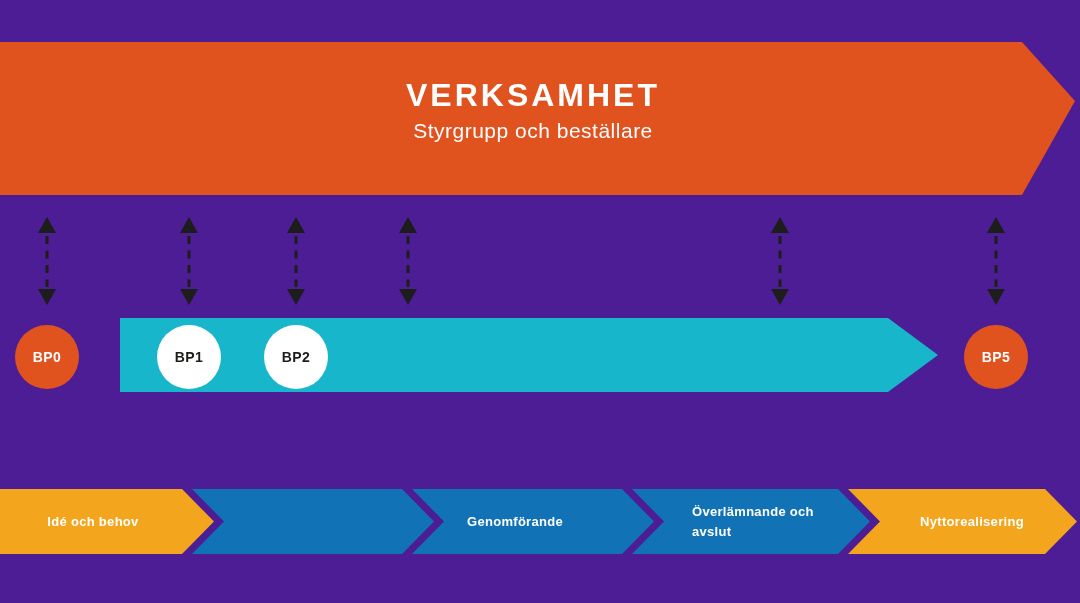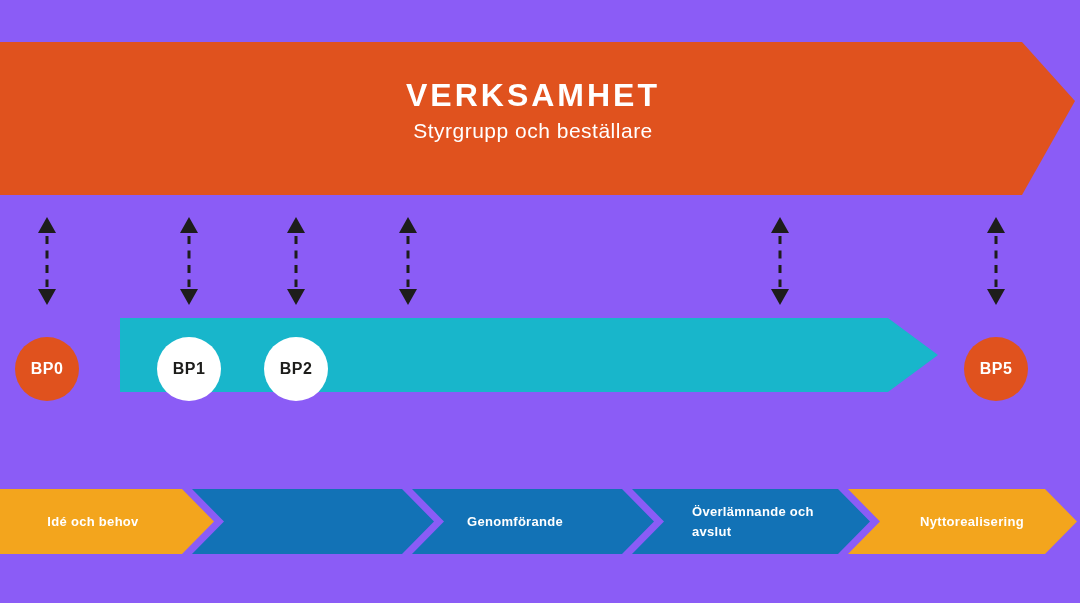--- a/index.html
+++ b/index.html
@@ -1,21 +1,21 @@
 <!DOCTYPE html>
 <html style="--orange: #E0521E; --cyan: #18B6CB; --blue: #1272B6; --gold: #F3A51D; --ink: #1D1D1B; --white: #FFFFFF;"><head>
 <meta charset="utf-8">
 <style>
   html, body { margin: 0; padding: 0; background: #ffffff; }
   .stage {
     position: relative;
     width: 1080px;
     height: 603px;
     overflow: hidden;
-    background: #8b5cf6;
+    background: #4c1d95;
     font-family: "Liberation Sans", sans-serif;
   }
   .layer { position: absolute; left: 0; top: 0; }
 
   
   .banner-text {
     position: absolute;
     left: 0; top: 76px;
     width: 1066px;
     text-align: center;
@@ -33,26 +33,26 @@
     line-height: 34px;
     letter-spacing: 0.5px;
   }
 
   
   .connector { position: absolute; top: 217px; width: 24px; height: 88px; }
 
   
   .milestone {
     position: absolute;
-    top: 337px;
+    top: 325px;
     width: 64px; height: 64px;
     border-radius: 50%;
     display: flex; align-items: center; justify-content: center;
     font-weight: bold;
-    font-size: 16px;
+    font-size: 14px;
     letter-spacing: 0.5px;
   }
   .milestone.on-band  { background: #ffffff; color: var(--ink); }
   .milestone.outside  { background: var(--orange); color: #ffffff; }
 
   
   .phase-label {
     position: absolute;
     top: 489px;
     height: 65px;

